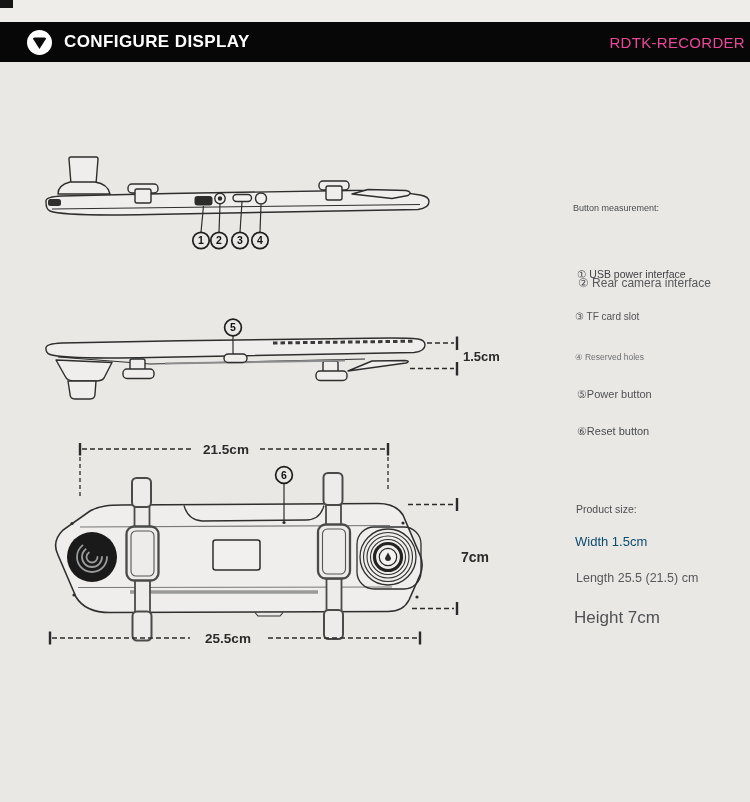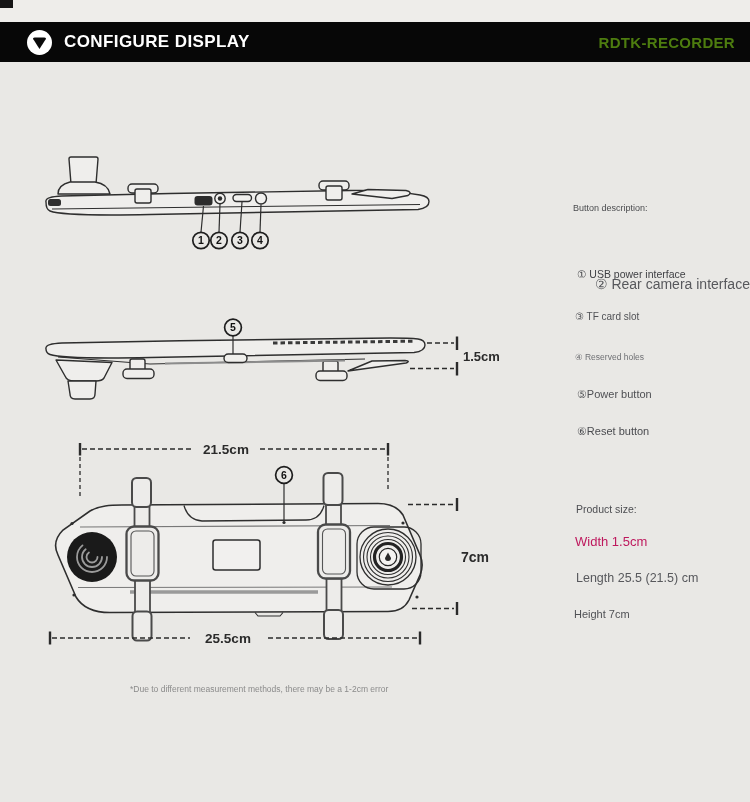--- a/index.html
+++ b/index.html
@@ -8,48 +8,48 @@
     position:relative; width:750px; height:802px;
     background:#e9e8e5; overflow:hidden;
     font-family:"Liberation Sans", sans-serif;
   }
   .top-strip { position:absolute; top:0; left:0; width:750px; height:22px; background:#eeedea; }
   .corner-chip { position:absolute; top:0; left:0; width:13px; height:8px; background:#151515; }
 
   .header-bar {
     position:absolute; top:22px; left:0; width:750px; height:40px;
     background:#070707; display:flex; align-items:center;
-    padding:0 15px 0 27px;
+    padding:0 5px 0 27px;
   }
   .logo { width:25px; height:25px; flex:0 0 auto; }
   .header-title { color:#ffffff; font-size:17px; font-weight:600; letter-spacing:.4px; margin-left:12px; white-space:nowrap; }
-  .header-brand { margin-left:auto; color:#4d7c0f; font-size:15px; font-weight:700; letter-spacing:.3px; white-space:nowrap; }
+  .header-brand { margin-left:auto; color:#ec4899; font-size:15px; font-weight:400; letter-spacing:.3px; white-space:nowrap; }
 
   .dwg { position:absolute; }
   .dwg-top  { left:30px; top:140px; }
   .dwg-side { left:30px; top:300px; }
   .dwg-rear { left:30px; top:435px; }
 
   svg text { font-family:"Liberation Sans", sans-serif; }
   .callout-num { font-size:10.5px; font-weight:700; fill:#111; }
   .dim-label  { font-size:13px; font-weight:700; fill:#2b2b2b; }
   .dim-label-lg { font-size:13.5px; font-weight:700; fill:#2b2b2b; }
 
   .txt { position:absolute; white-space:nowrap; }
   .bd-heading   { left:573px; top:203px; font-size:9px;    color:#4b4c4f; }
   .bd-item-0    { left:577px; top:240px; font-size:10.5px; color:#404145;margin-top:28px; }
-  .bd-item-1    { left:578px; top:276px; font-size:14px;   color:#57585c;margin-left:17px; }
+  .bd-item-1    { left:578px; top:276px; font-size:12px;   color:#57585c; }
   .bd-item-2    { left:575px; top:311px; font-size:10px; color:#505155; }
   .bd-item-3    { left:575px; top:352px; font-size:8.5px;  color:#6e6f73; }
   .bd-item-4    { left:577px; top:388px; font-size:11px; color:#4f5054; }
   .bd-item-5    { left:577px; top:425px; font-size:11px;   color:#4a4b4f; }
   .ps-heading   { left:576px; top:503px; font-size:10.5px; color:#4d4e52; }
-  .ps-width     { left:575px; top:534px; font-size:13px;   color:#be185d; }
+  .ps-width     { left:575px; top:534px; font-size:13px;   color:#0c4a6e; }
   .ps-length    { left:576px; top:571px; font-size:12.5px; color:#57585c; }
-  .ps-height    { left:574px; top:608px; font-size:11px; color:#505155; }
+  .ps-height    { left:574px; top:608px; font-size:17px; color:#505155; }
   .footnote     { left:130px; top:684px; font-size:8.5px;  color:#8b8b8b; }
 </style>
 </head>
 <body>
 
 <div class="stage">
   <div class="top-strip"></div>
   <div class="corner-chip"></div>
 
   <div class="header-bar">
@@ -244,27 +244,26 @@
 
     <g stroke="#2b2b2b">
       <path d="M20,196.5 L20,209.5" stroke-width="2.4"></path>
       <path d="M22,203 L160,203" stroke-width="1.5" stroke-dasharray="5 3"></path>
       <path d="M238,203 L388,203" stroke-width="1.5" stroke-dasharray="5 3"></path>
       <path d="M390,196.5 L390,209.5" stroke-width="2.4"></path>
     </g>
     <text class="dim-label-lg" x="198" y="207.5" text-anchor="middle">25.5cm</text>
   </svg>
 
-  <div class="txt bd-heading">Button description:</div>
+  <div class="txt bd-heading">Button measurement:</div>
   <div class="txt bd-item-0">① USB power interface</div>
   <div class="txt bd-item-1">② Rear camera interface</div>
   <div class="txt bd-item-2">③ TF card slot</div>
   <div class="txt bd-item-3">④ Reserved holes</div>
   <div class="txt bd-item-4">⑤Power button</div>
   <div class="txt bd-item-5">⑥Reset button</div>
 
   <div class="txt ps-heading">Product size:</div>
   <div class="txt ps-width">Width 1.5cm</div>
   <div class="txt ps-length">Length 25.5 (21.5) cm</div>
   <div class="txt ps-height">Height 7cm</div>
 
-  <div class="txt footnote">*Due to different measurement methods, there may be a 1-2cm error</div>
 </div>
 
 </body></html>

